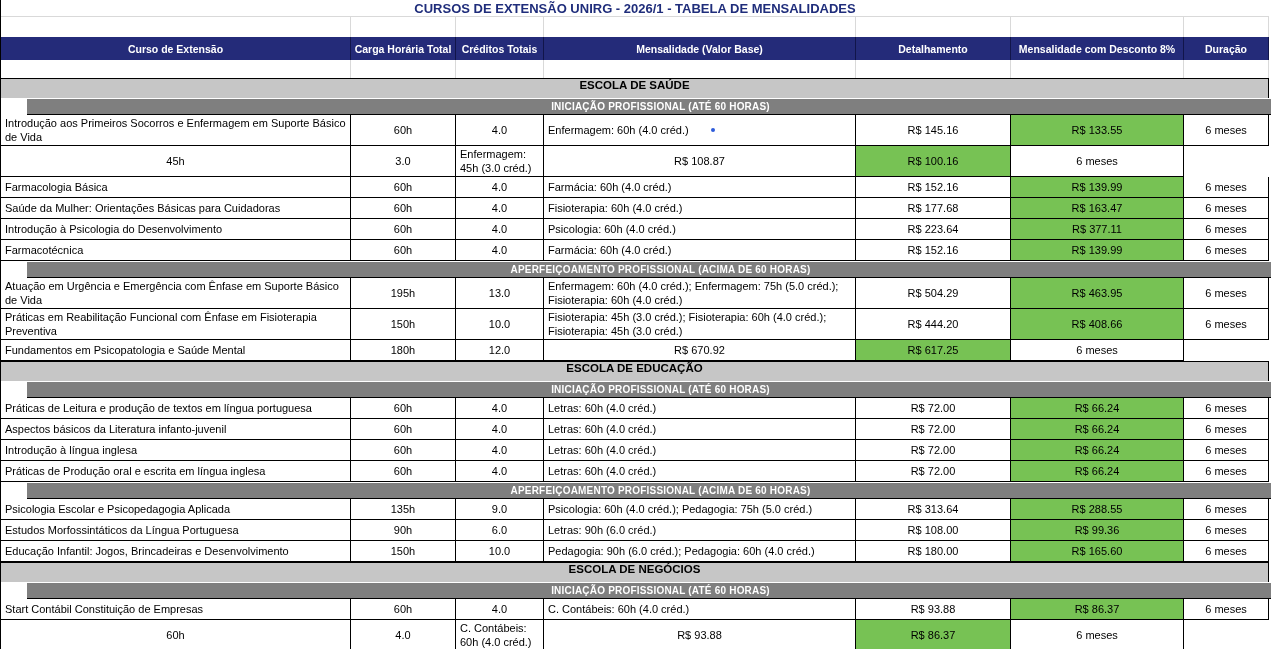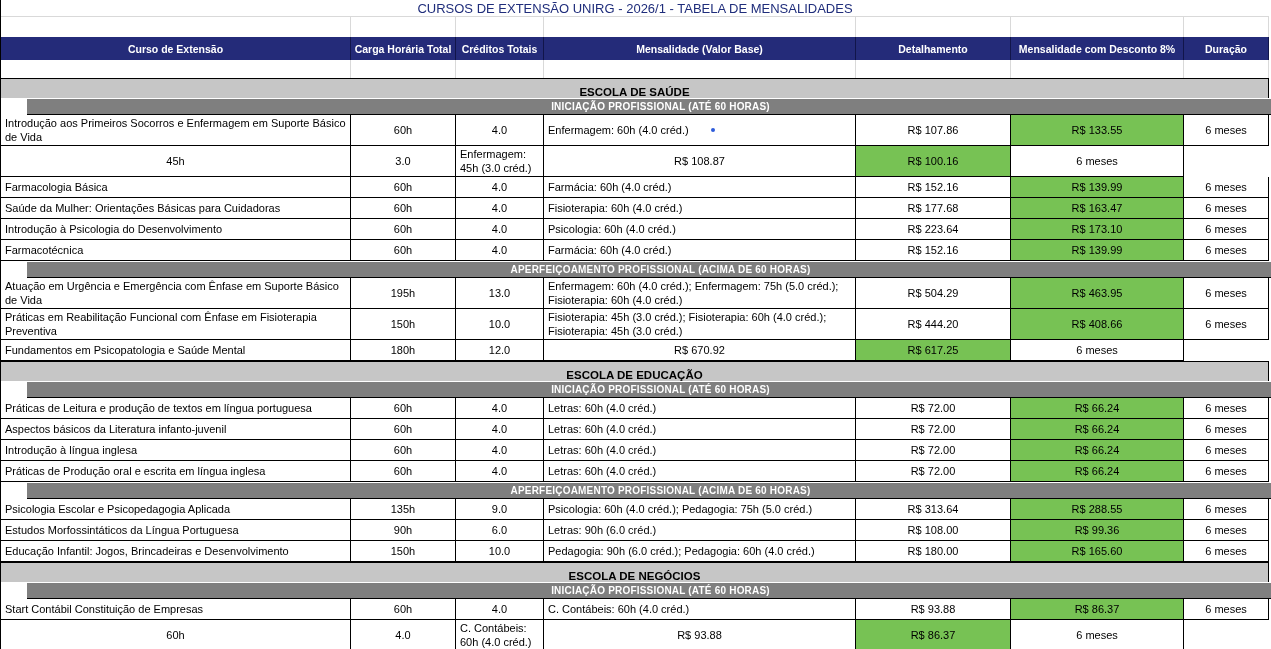--- a/index.html
+++ b/index.html
@@ -19,39 +19,39 @@
     width:1271px;height:649px;
     overflow:hidden;
     background:#fff;
     font-family:"Liberation Sans","DejaVu Sans",sans-serif;
     font-size:11px;color:#000;
     border-left:1px solid var(--border);
   }
   .title-row{
     height:17px;display:flex;align-items:center;justify-content:center;
     width:1268px;
-    font-size:13px;font-weight:normal;color:var(--title-color);
+    font-size:13px;font-weight:bold;color:var(--title-color);
     border-bottom:1px solid var(--grid);
   }
   .grid7{display:grid;grid-template-columns:350px 105px 88px 312px 155px 173px 85px;width:1268px;}
   .spacer-row{height:20px;}
   .spacer-row .sc{border-right:1px solid var(--grid);}
   .spacer-row.below-header{height:18px;}
   .spacer-row.bottom-partial{height:10px;border-top:1px solid var(--grid);}
   .header-row{height:23px;background:var(--navy);}
   .header-row .hc{
     display:flex;align-items:center;justify-content:center;
     color:#fff;font-weight:bold;font-size:10.5px;white-space:nowrap;overflow:hidden;
     border-right:1px solid #11154a;
   }
   .section-school{
     width:1268px;height:20px;
     background:var(--silver);
     border-top:1px solid var(--border);border-right:1px solid var(--border);
-    display:flex;align-items:flex-end;justify-content:center;
+    display:flex;align-items:flex-start;justify-content:center;
     font-weight:bold;font-size:11.5px;color:#000;
   }
   .section-level{
     width:1268px;height:17px;
     background:var(--gray);
     border-top:1px solid #fff;border-bottom:1px solid var(--border);border-right:1px solid var(--border);
     display:flex;align-items:center;justify-content:center;
     font-weight:bold;font-size:10px;color:#fff;letter-spacing:.2px;margin-left:26px;
   }
   .data-row .c{
@@ -117,21 +117,21 @@
   </div>
 
   <div class="grid7 data-row">
     <div class="c left col-curso">Introdução aos Primeiros Socorros e Enfermagem em Suporte Básico de Vida</div>
     <div class="c center col-carga">60h</div>
     <div class="c center col-cred">4.0</div>
     <div class="c left col-det">
       <span class="det-text">Enfermagem: 60h (4.0 créd.)</span>
       <span class="note-dot"></span>
     </div>
-    <div class="c center col-base">R$ 107.86</div>
+    <div class="c center col-base">R$ 145.16</div>
     <div class="c center col-desc">R$ 133.55</div>
     <div class="c center col-dur">6 meses</div>
   </div>
 
   <div class="grid7 data-row">
     <div class="c center col-carga">45h</div>
     <div class="c center col-cred">3.0</div>
     <div class="c left col-det">
       <span class="det-text">Enfermagem: 45h (3.0 créd.)</span>
 
@@ -169,21 +169,21 @@
 
   <div class="grid7 data-row">
     <div class="c left col-curso">Introdução à Psicologia do Desenvolvimento</div>
     <div class="c center col-carga">60h</div>
     <div class="c center col-cred">4.0</div>
     <div class="c left col-det">
       <span class="det-text">Psicologia: 60h (4.0 créd.)</span>
 
     </div>
     <div class="c center col-base">R$ 223.64</div>
-    <div class="c center col-desc">R$ 173.10</div>
+    <div class="c center col-desc">R$ 377.11</div>
     <div class="c center col-dur">6 meses</div>
   </div>
 
   <div class="grid7 data-row">
     <div class="c left col-curso">Farmacotécnica</div>
     <div class="c center col-carga">60h</div>
     <div class="c center col-cred">4.0</div>
     <div class="c left col-det">
       <span class="det-text">Farmácia: 60h (4.0 créd.)</span>
 

